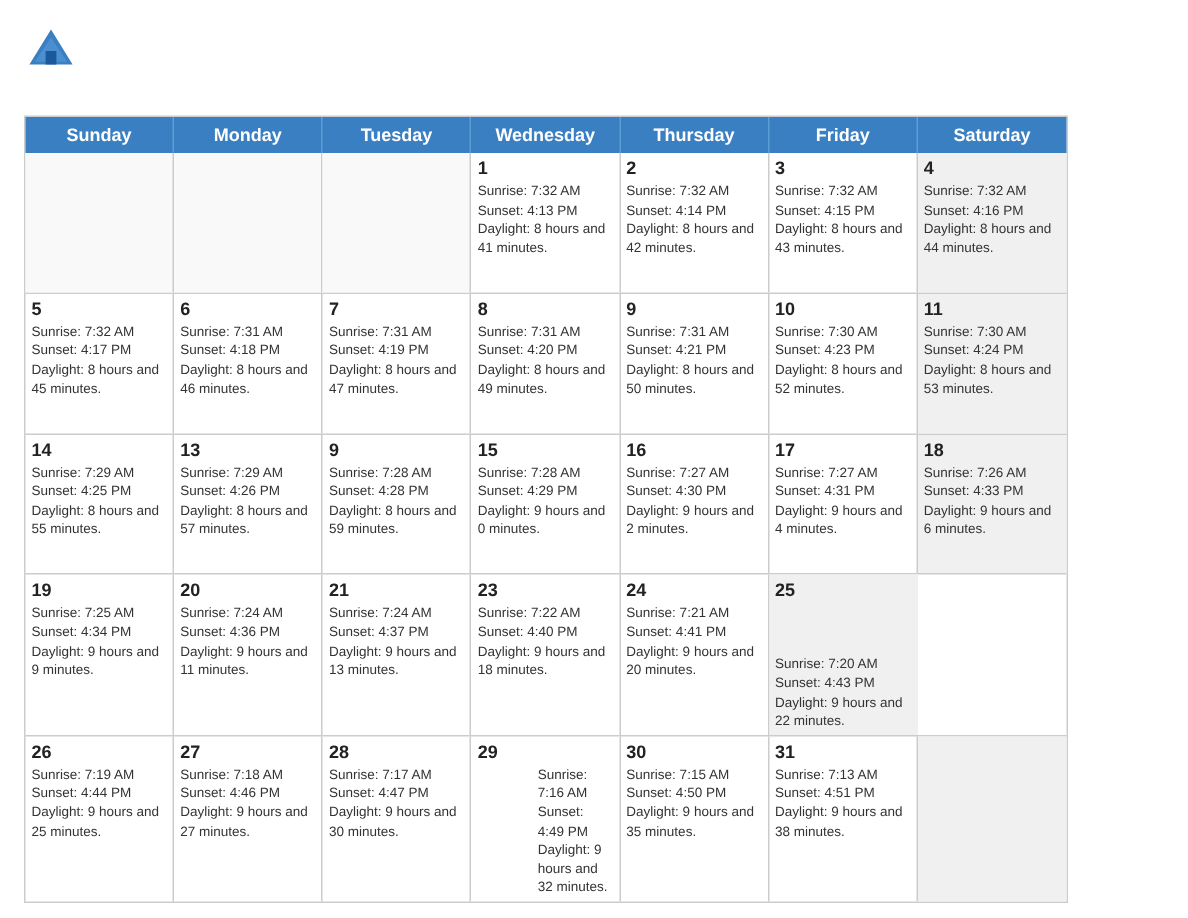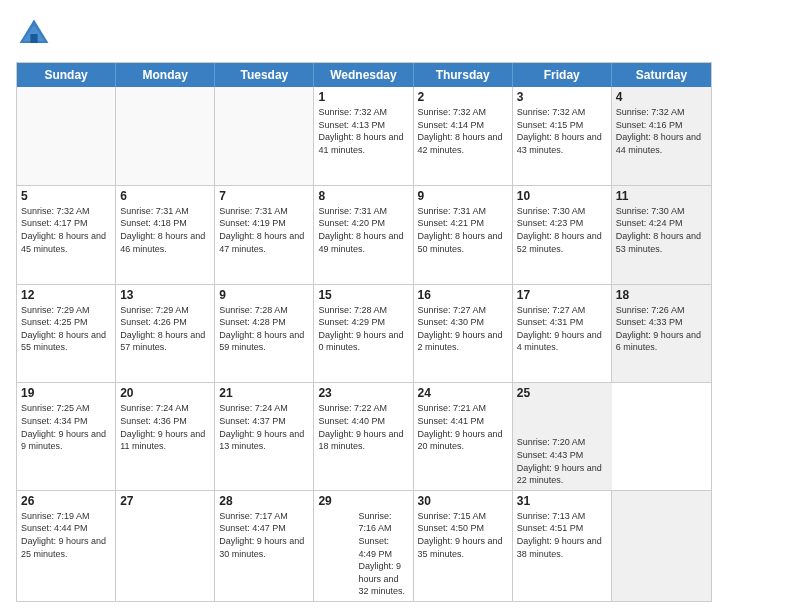--- a/index.html
+++ b/index.html
@@ -9,20 +9,21 @@
       width: 792px;
       height: 612px;
       overflow: hidden;
     }
     .page {
       width: 728px;
       height: 612px;
       padding: 16px 16px 10px 16px;
       display: flex;
       flex-direction: column;
+      gap: 15px;
     }
     .header {
       display: flex;
       justify-content: space-between;
       align-items: flex-start;
       margin-bottom: 10px;
     }
     .logo {
       display: flex;
       align-items: center;
@@ -211,21 +212,21 @@
           </div>
           <div class="cal-cell shaded">
             <div class="day-num">11</div>
             <div class="cell-text" style="white-space: pre-line;">Sunrise: 7:30 AM
 Sunset: 4:24 PM
 Daylight: 8 hours and 53 minutes.</div>
           </div>
         </div>
         <div class="cal-row">
           <div class="cal-cell">
-            <div class="day-num">12</div>
+            <div class="day-num">14</div>
             <div class="cell-text" style="white-space: pre-line;">Sunrise: 7:29 AM
 Sunset: 4:25 PM
 Daylight: 8 hours and 55 minutes.</div>
           </div>
           <div class="cal-cell">
             <div class="day-num">13</div>
             <div class="cell-text" style="white-space: pre-line;">Sunrise: 7:29 AM
 Sunset: 4:26 PM
 Daylight: 8 hours and 57 minutes.</div>
           </div>
@@ -300,20 +301,23 @@
         </div>
         <div class="cal-row">
           <div class="cal-cell">
             <div class="day-num">26</div>
             <div class="cell-text" style="white-space: pre-line;">Sunrise: 7:19 AM
 Sunset: 4:44 PM
 Daylight: 9 hours and 25 minutes.</div>
           </div>
           <div class="cal-cell">
             <div class="day-num">27</div>
+            <div class="cell-text" style="white-space: pre-line;">Sunrise: 7:18 AM
+Sunset: 4:46 PM
+Daylight: 9 hours and 27 minutes.</div>
           </div>
           <div class="cal-cell">
             <div class="day-num">28</div>
             <div class="cell-text" style="white-space: pre-line;">Sunrise: 7:17 AM
 Sunset: 4:47 PM
 Daylight: 9 hours and 30 minutes.</div>
           </div>
           <div class="cal-cell">
             <div class="day-num">29</div>
             <div class="cell-text" style="white-space: pre-line; margin-left: 40px;">Sunrise: 7:16 AM

